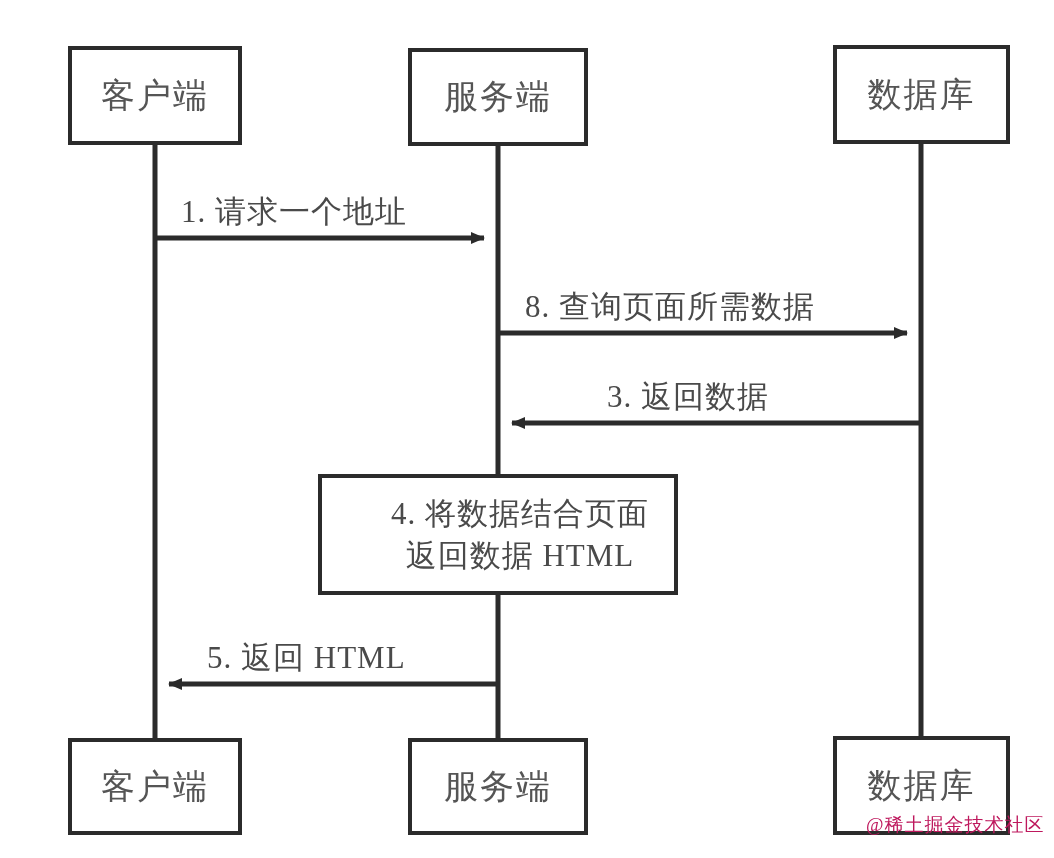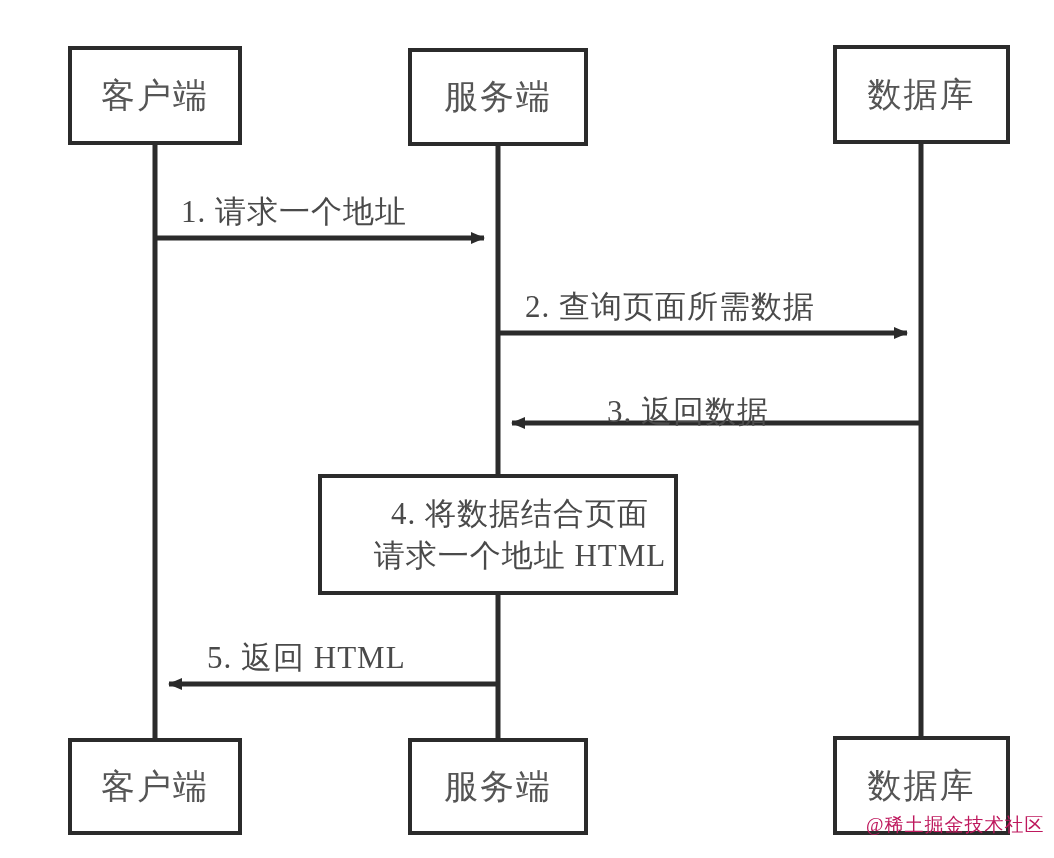--- a/index.html
+++ b/index.html
@@ -122,29 +122,29 @@
   <div class="node-box" style="left:408px; top:48px; width:180px; height:98px;">
     <span class="node-label">服务端</span>
   </div>
 
   <div class="node-box" style="left:833px; top:45px; width:177px; height:99px;">
     <span class="node-label">数据库</span>
   </div>
 
   <div class="msg-label" style="left:181px; top:196px;">1. 请求一个地址</div>
 
-  <div class="msg-label" style="left:525px; top:291px;">2. 查询页面所需数据</div>
+  <div class="msg-label" style="left:525px; top:291px;">8. 查询页面所需数据</div>
 
-  <div class="msg-label" style="left:607px; top:396px;">3. 返回数据</div>
+  <div class="msg-label" style="left:607px; top:381px;">3. 返回数据</div>
 
   <div class="msg-label" style="left:207px; top:642px;">5. 返回 HTML</div>
 
   <div class="action-box" style="left:318px; top:474px; width:360px; height:121px;">
     <div class="action-line">4. 将数据结合页面</div>
-    <div class="action-line">请求一个地址 HTML</div>
+    <div class="action-line">返回数据 HTML</div>
   </div>
 
   <div class="node-box" style="left:68px; top:738px; width:174px; height:97px;">
     <span class="node-label">客户端</span>
   </div>
 
   <div class="node-box" style="left:408px; top:738px; width:180px; height:97px;">
     <span class="node-label">服务端</span>
   </div>
 

